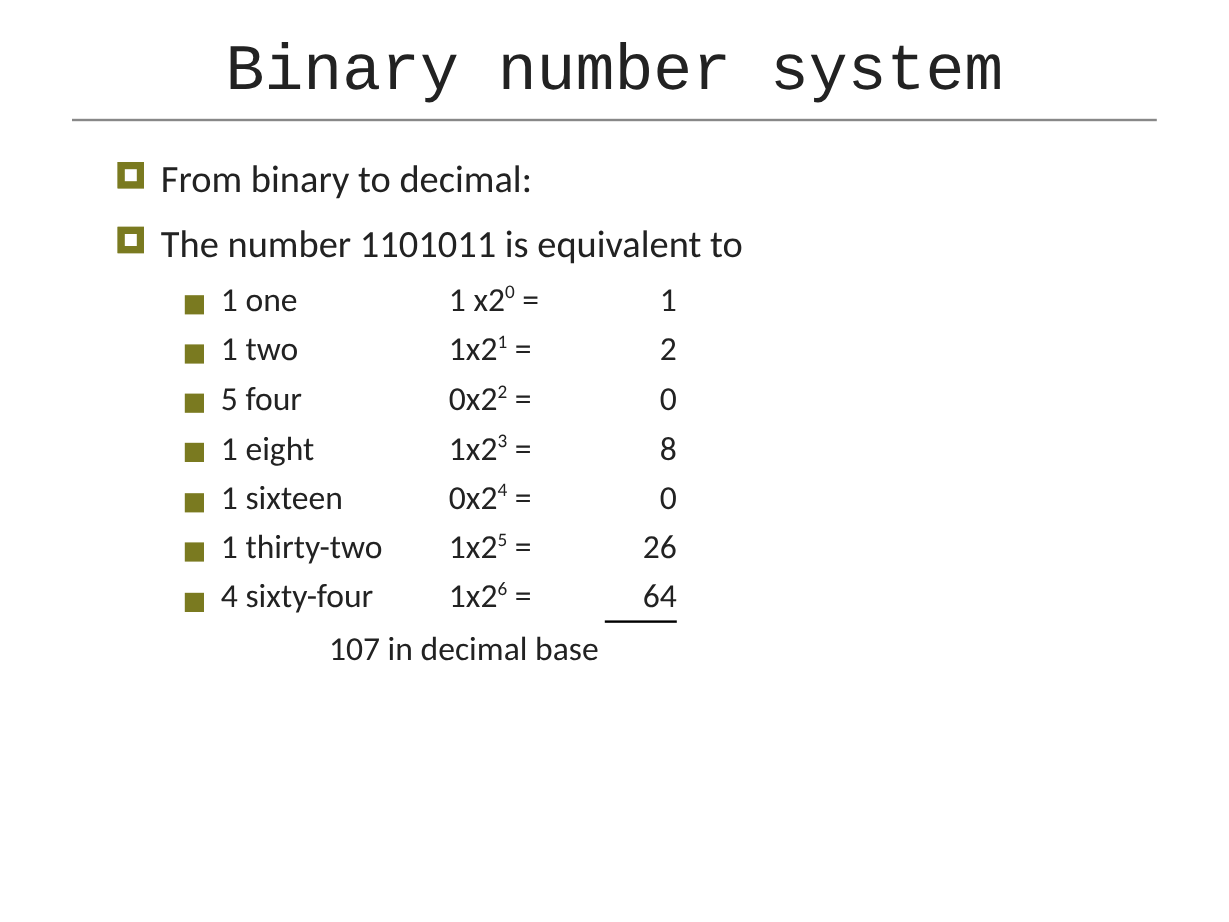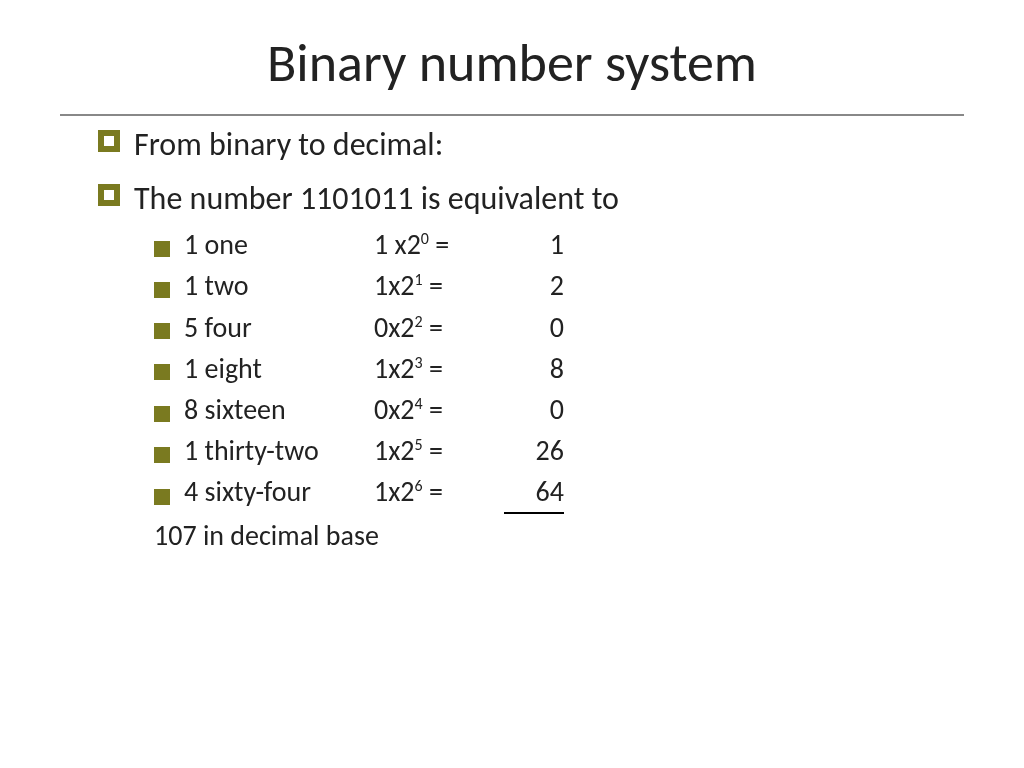--- a/index.html
+++ b/index.html
@@ -20,23 +20,24 @@
       width: 1024px;
       height: 768px;
       background: #ffffff;
       display: flex;
       flex-direction: column;
       padding: 30px 60px 40px 60px;
     }
 
     .title-section {
       text-align: center;
-      padding-bottom: 18px;
+      padding-bottom: 8px;
       border-bottom: 2px solid #888888;
-      margin-bottom: 8px;
+      margin-bottom: 28px;
+      font-family: Liberation Mono, monospace;
     }
 
     .title {
       font-size: 54px;
       font-weight: 400;
       color: #222222;
       letter-spacing: 0px;
     }
 
     .content {
@@ -131,21 +132,21 @@
       border-bottom: 2px solid #000000;
     }
 
     sup {
       font-size: 16px;
       vertical-align: super;
     }
 
     .total-row {
       display: flex;
-      justify-content: flex-start;
+      justify-content: center;
       font-size: 28px;
       color: #222222;
       margin-top: 2px;
       padding-right: 0px;
     }
 
     .total-text {
       margin-right: 0;
     }
   </style>
@@ -208,21 +209,21 @@
             <span class="bullet-level2-text">
               <span class="col-word">1 eight</span>
               <span class="col-expr">1x2<sup>3</sup> =</span>
               <span class="col-val">8</span>
             </span>
           </div>
 
           <div class="bullet-level2">
             <div class="bullet-level2-icon"></div>
             <span class="bullet-level2-text">
-              <span class="col-word">8 sixteen</span>
+              <span class="col-word">1 sixteen</span>
               <span class="col-expr">0x2<sup>4</sup> =</span>
               <span class="col-val">0</span>
             </span>
           </div>
 
           <div class="bullet-level2">
             <div class="bullet-level2-icon"></div>
             <span class="bullet-level2-text">
               <span class="col-word">1 thirty-two</span>
               <span class="col-expr">1x2<sup>5</sup> =</span>

